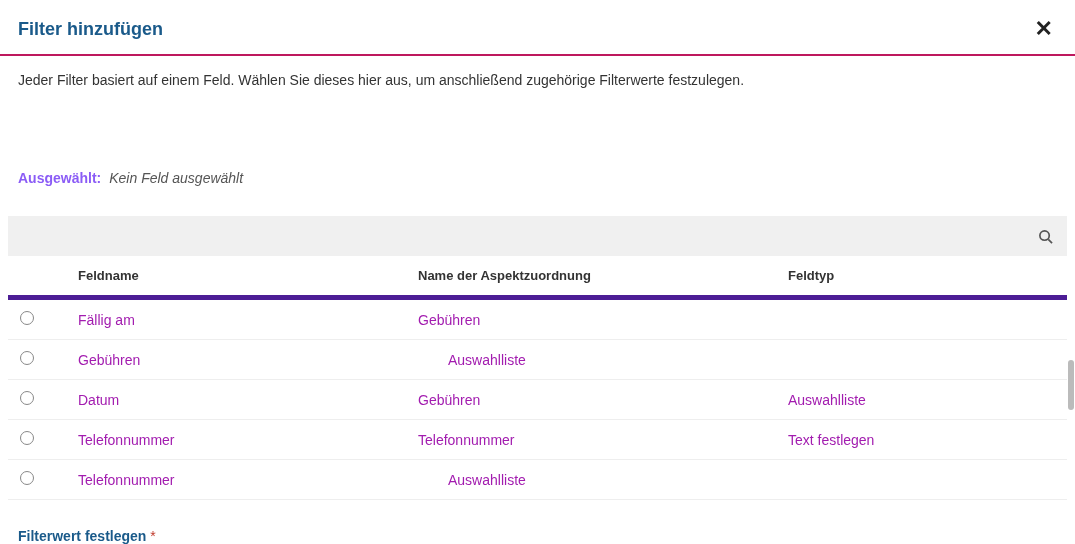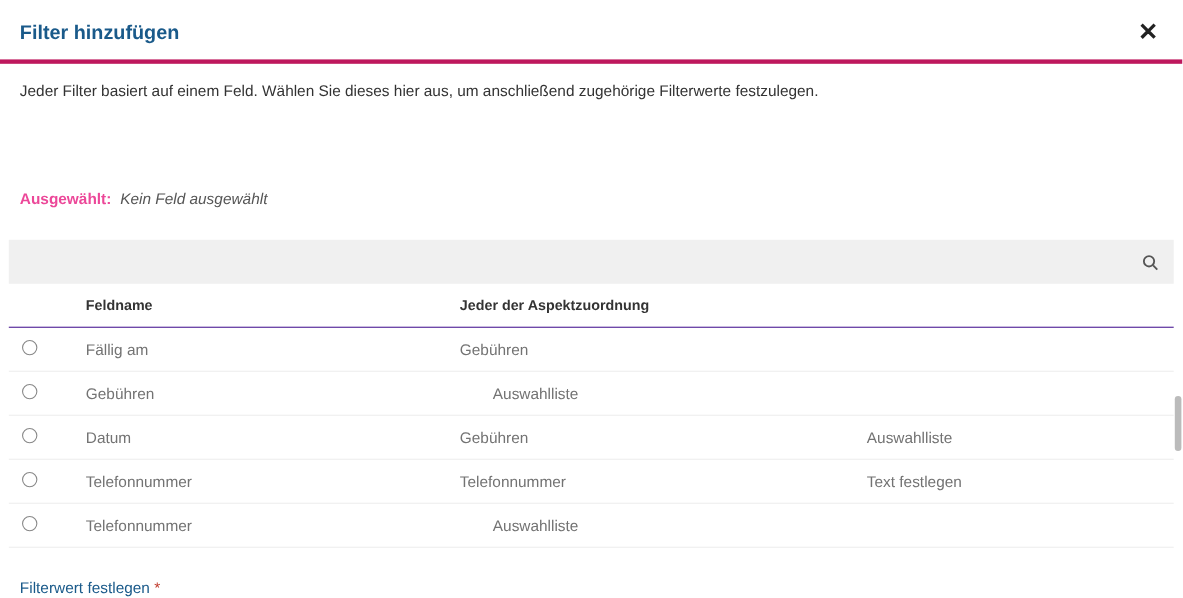--- a/index.html
+++ b/index.html
@@ -8,21 +8,21 @@
       font-size: 14px;
       color: #333;
       background: #fff;
       width: 1075px;
     }
     .dialog-header {
       display: flex;
       justify-content: space-between;
       align-items: center;
       padding: 16px 18px 12px 18px;
-      border-bottom: 4px solid #be185d;
+      border-bottom: 2px solid #be185d;
     }
     .dialog-title {
       font-size: 18px;
       font-weight: 600;
       color: #1a5a8a;
     }
     .close-btn {
       cursor: pointer;
       font-size: 22px;
       font-weight: 700;
@@ -35,21 +35,21 @@
       color: #333;
       font-size: 14px;
     }
     .selected-row {
       padding: 28px 18px 20px 18px;
       display: flex;
       align-items: baseline;
       gap: 8px;
     }
     .selected-label {
-      color: #ec4899;
+      color: #8b5cf6;
       font-weight: 600;
       font-size: 14px;
     }
     .selected-value {
       font-style: italic;
       color: #555;
       font-size: 14px;
       margin-top: 46px;
     }
     .search-bar {
@@ -65,54 +65,54 @@
       width: 15px;
       height: 15px;
       cursor: pointer;
     }
     .table {
       width: calc(100% - 16px);
       margin: 0 8px;
     }
     .thead-row {
       display: flex;
-      border-bottom: 1px solid #4c1d95;
+      border-bottom: 5px solid #4c1d95;
       padding: 12px 0;
     }
     .thead-row .col {
       font-weight: 600;
       font-size: 13px;
       color: #333;
     }
     .tbody-row {
       display: flex;
       align-items: center;
       border-bottom: 1px solid #eee;
       padding: 11px 0;
       cursor: pointer;
     }
     .col-radio { width: 70px; padding-left: 12px; }
     .col-name { width: 340px; }
     .col-aspect { width: 370px; }
     .col-type { flex: 1; }
-    .col { font-size: 14px; color: #737373; }
+    .col { font-size: 14px; color: #a21caf; }
     .radio {
       width: 14px;
       height: 14px;
       border: 1.5px solid #888;
       border-radius: 50%;
       display: inline-block;
       cursor: pointer;
     }
     .footer-section {
       padding: 28px 18px 16px 18px;
     }
     .footer-title {
       color: #1a5a8a;
-      font-weight: 400;
+      font-weight: 700;
       font-size: 14px;
     }
     .required {
       color: #c0392b;
     }
     .scrollbar {
       position: absolute;
       right: 1px;
       top: 360px;
       width: 6px;
@@ -147,21 +147,22 @@
         <circle cx="7" cy="7" r="5"></circle>
         <line x1="11" y1="11" x2="15" y2="15"></line>
       </svg>
     </span>
   </div>
 
   <div class="table">
     <div class="thead-row">
       <div class="col col-radio"></div>
       <div class="col col-name">Feldname</div>
-      <div class="col col-aspect">Jeder der Aspektzuordnung</div>
+      <div class="col col-aspect">Name der Aspektzuordnung</div>
+      <div class="col col-type">Feldtyp</div>
     </div>
 
     <div class="tbody-row">
       <div class="col col-radio"><span class="radio"></span></div>
       <div class="col col-name">Fällig am</div>
       <div class="col col-aspect">Gebühren</div>
     </div>
 
     <div class="tbody-row">
       <div class="col col-radio"><span class="radio"></span></div>

